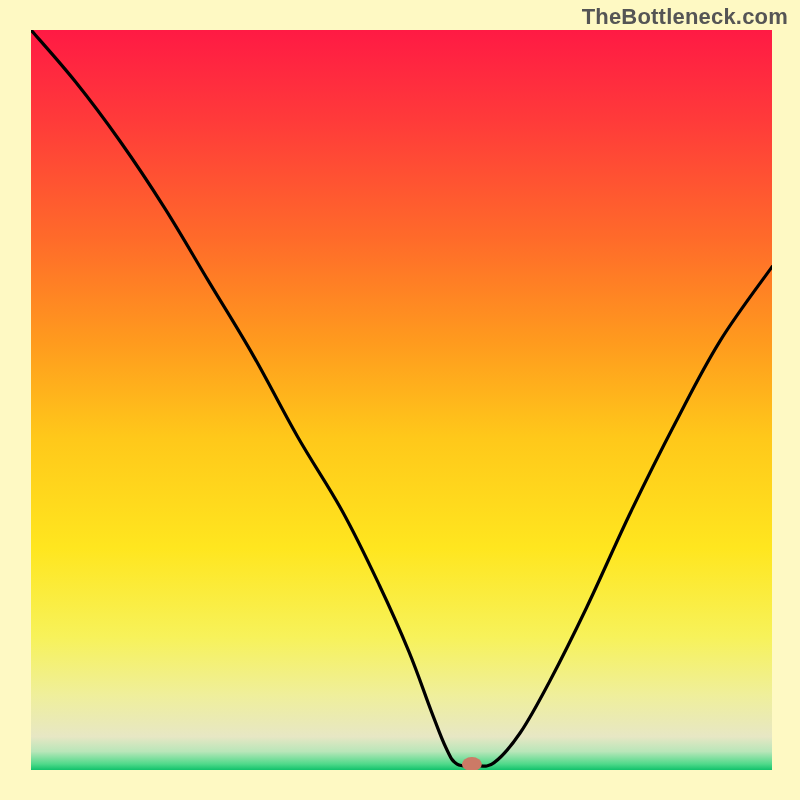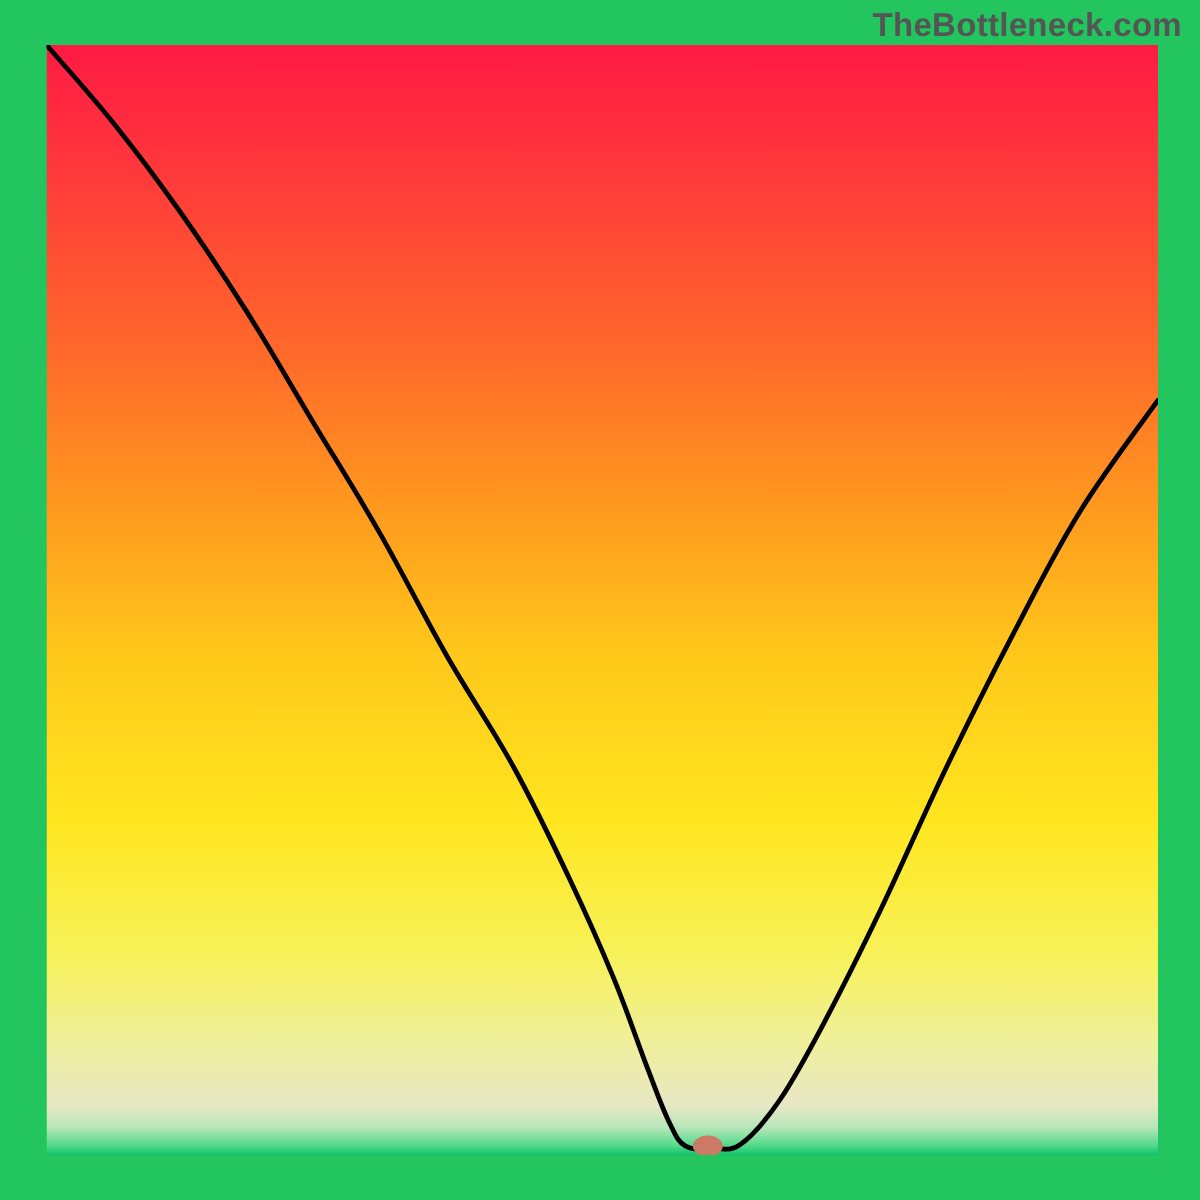--- a/index.html
+++ b/index.html
@@ -8,21 +8,21 @@
     background: #000;
     width: 800px;
     height: 800px;
     overflow: hidden;
     font-family: Arial, Helvetica, sans-serif;
   }
   .frame {
     position: relative;
     width: 800px;
     height: 800px;
-    background: #22c55e;
+    background: #fef9c3;
   }
   .watermark {
     position: absolute;
     top: 4px;
     right: 12px;
     color: #555;
     font-size: 22px;
     font-weight: 600;
     letter-spacing: 0.2px;
     z-index: 30;

